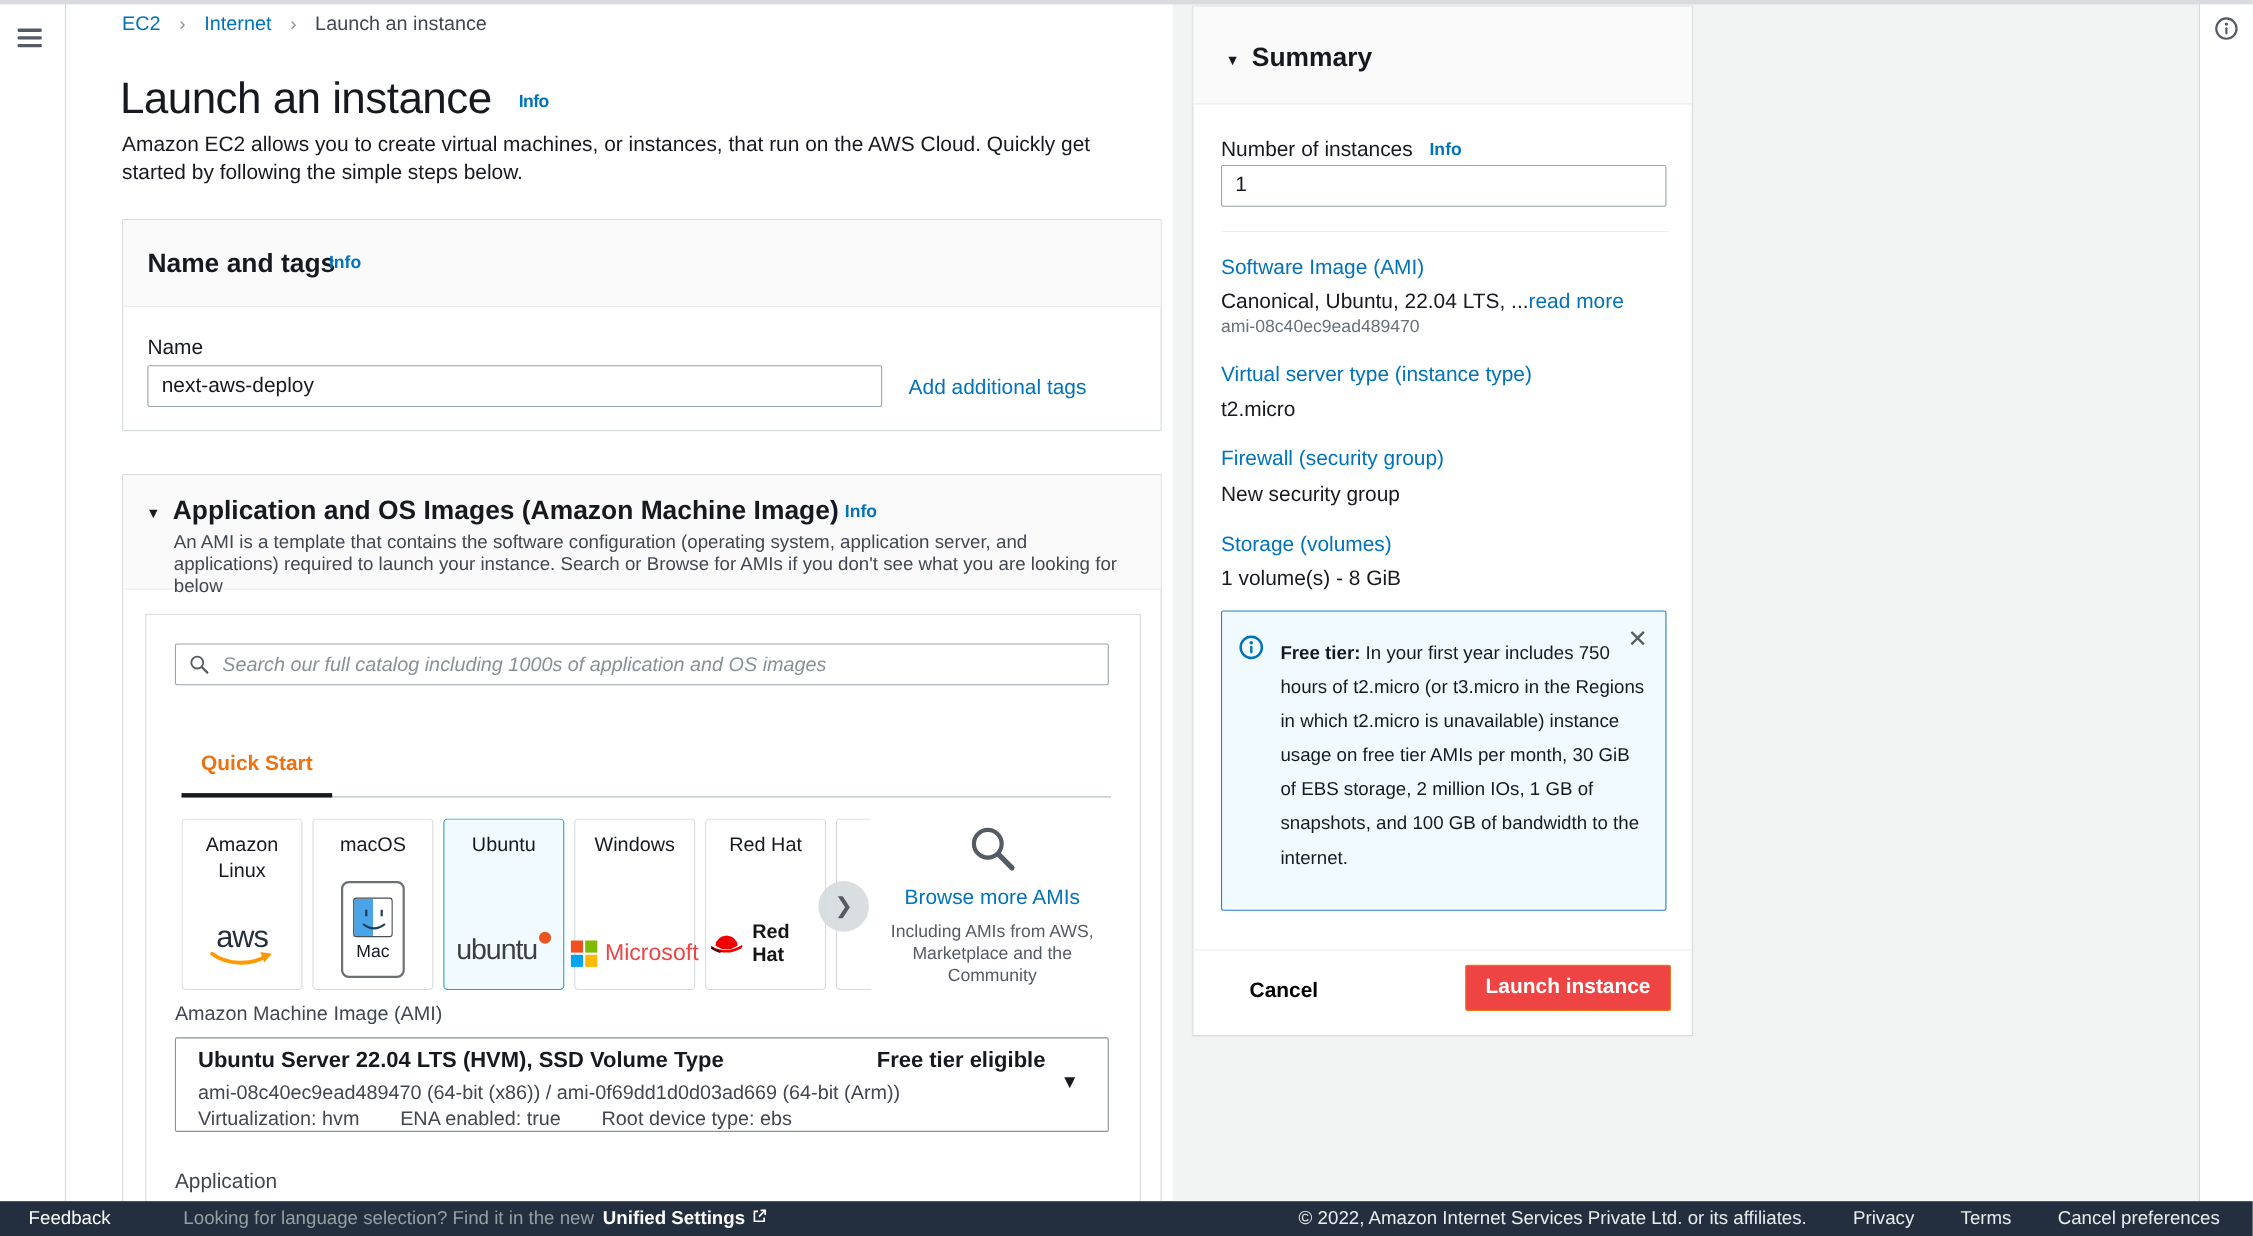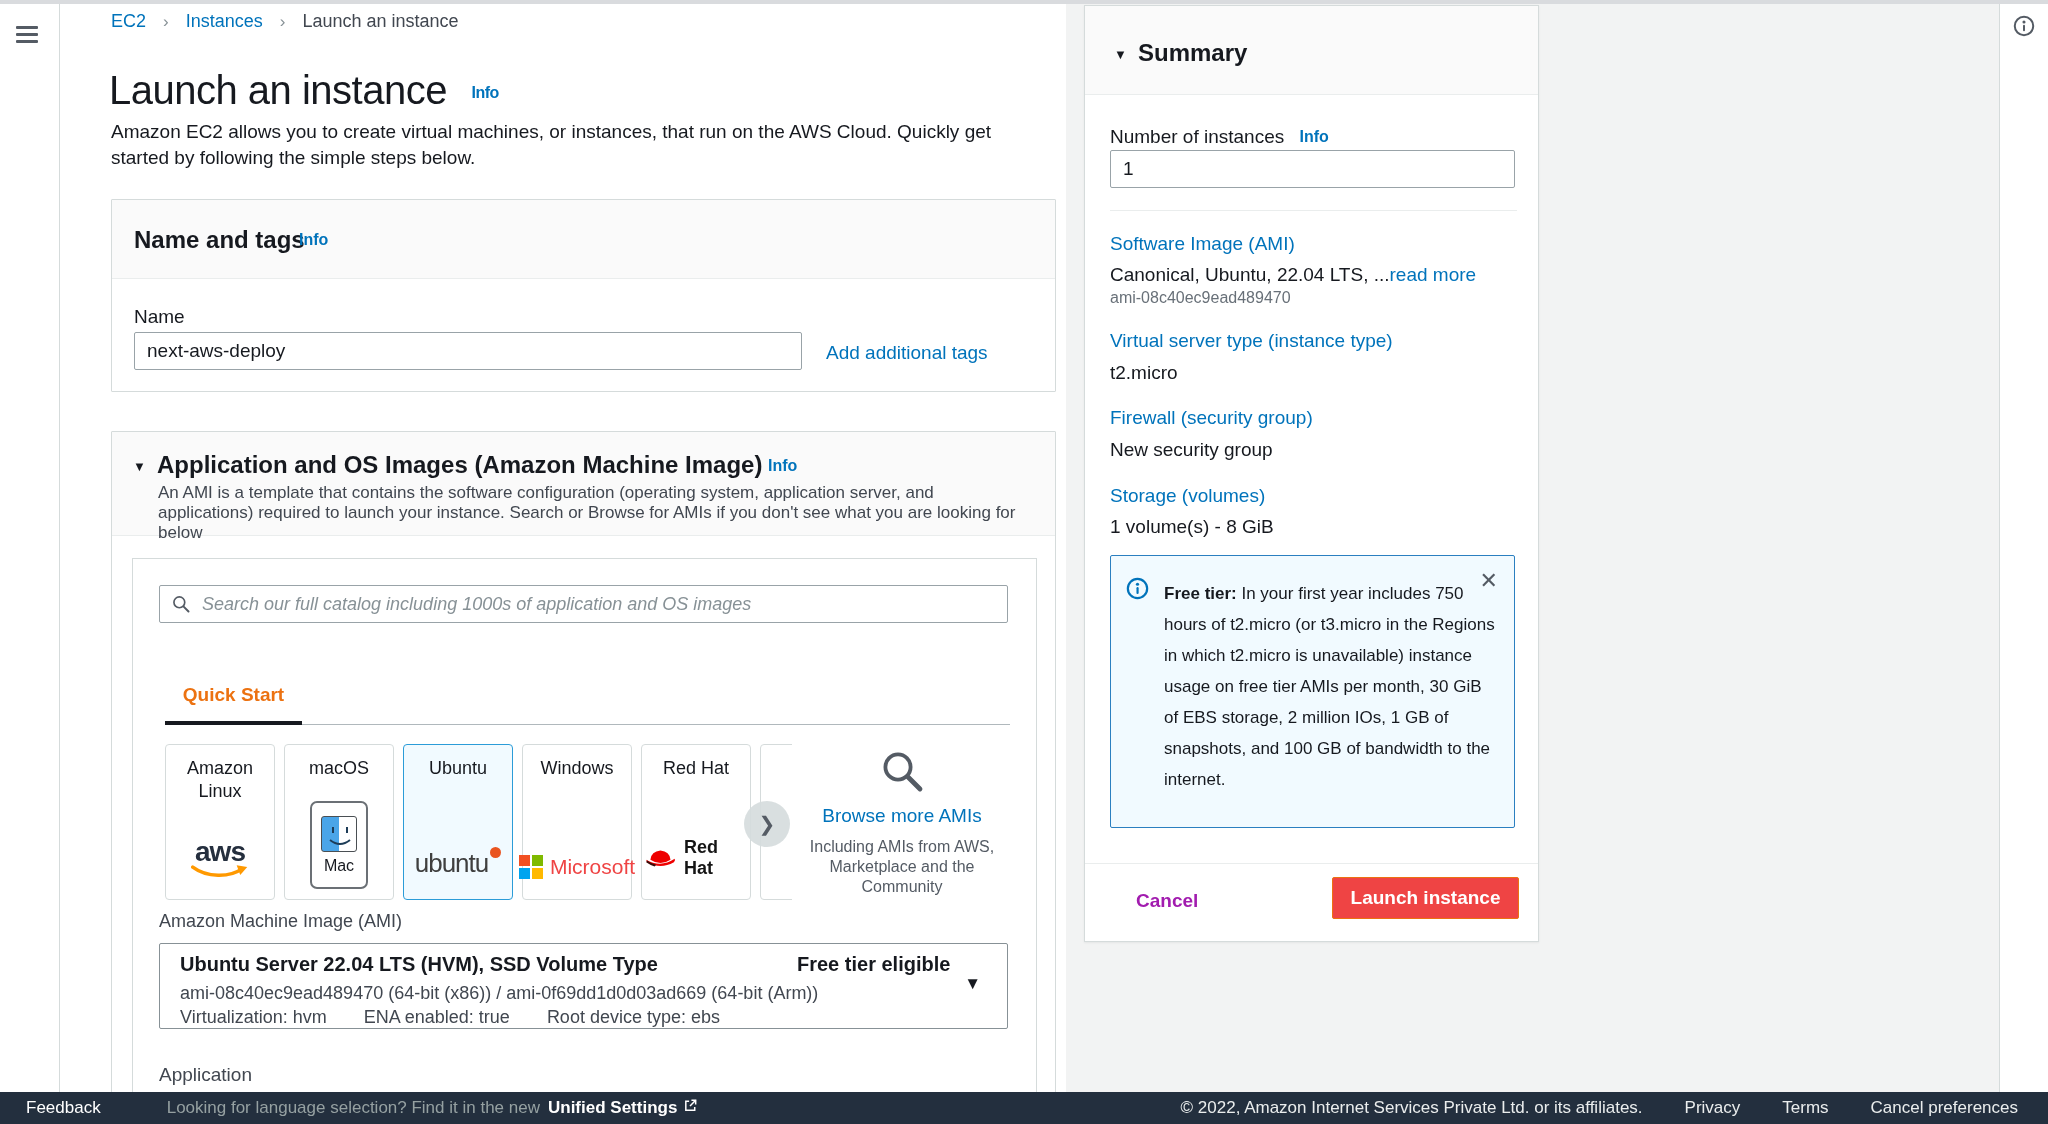--- a/index.html
+++ b/index.html
@@ -72,21 +72,21 @@
                 color:#ec7211; font-size:19px; font-weight:700; text-align:center; line-height:52px; cursor:pointer; }
 
   .tiles-viewport { position:absolute; left:32px; top:185px; width:627px; height:160px; overflow:hidden; }
   .tiles-row { display:flex; gap:9px; }
   .tile { flex:0 0 110px; width:110px; height:156px; border:1px solid #d5dbdb; border-radius:4px; background:#fff;
           display:flex; flex-direction:column; align-items:center; cursor:pointer; }
   .tile.selected { background:#f1faff; border-color:#2b9cd8; }
   .tile-label { margin-top:12px; font-size:18px; line-height:23px; text-align:center; color:#16191f; padding:0 10px; }
   .tile-logo { margin-top:auto; margin-bottom:20px; display:flex; flex-direction:column; align-items:center; }
 
-  .aws-word { font-size:28px; font-weight:700; color:#252f3e; letter-spacing:-1px; line-height:24px; }
+  .aws-word { font-size:28px; font-weight:400; color:#252f3e; letter-spacing:-1px; line-height:24px; }
   .mac-box { width:58px; height:88px; border:2px solid #6b7075; border-radius:7px; background:#fff;
              display:flex; flex-direction:column; align-items:center; justify-content:center; gap:5px; margin-bottom:-10px; }
   .mac-face { width:36px; height:36px; border:1px solid #4a4f53; border-radius:3px;
               background:linear-gradient(90deg,#4aa5e8 50%,#ffffff 50%); position:relative; }
   .mac-word { font-size:16px; color:#16191f; }
   .ubuntu-word { font-size:26px; color:#3f3f3f; letter-spacing:-1px; }
   .ubuntu-dot { display:inline-block; width:11px; height:11px; border-radius:50%; background:#e95420; vertical-align:14px; margin-left:2px; }
   .ms-logo { display:flex; align-items:center; gap:7px; }
   .ms-grid { display:grid; grid-template-columns:11px 11px; grid-template-rows:11px 11px; gap:2px; }
   .ms-sq1 { background:#f25022; } .ms-sq2 { background:#7fba00; } .ms-sq3 { background:#00a4ef; } .ms-sq4 { background:#ffb900; }
@@ -130,21 +130,21 @@
   .read-more { color:#0073bb; text-decoration:none; cursor:pointer; }
 
   .free-tier { position:absolute; left:25px; top:549px; width:405px; height:273px; background:#f1faff;
                border:1px solid #2b7fc0; border-radius:2px; }
   .free-tier .fi-icon { position:absolute; left:15px; top:21px; width:23px; height:23px; color:#0073bb; }
   .free-tier .ft-text { position:absolute; left:53px; top:22px; width:334px; font-size:17px; line-height:31px; color:#16191f; }
   .free-tier .ft-text b { font-weight:700; }
   .free-tier .close-x { position:absolute; right:16px; top:12px; font-size:22px; color:#545b64; cursor:pointer; }
 
   .sum-btn-divider { position:absolute; left:0; top:857px; width:453px; border-top:1px solid #eaeded; }
-  .cancel-btn { position:absolute; left:51px; top:884px; font-size:19px; font-weight:700; color:#a21caf;
+  .cancel-btn { position:absolute; left:51px; top:884px; font-size:19px; font-weight:700; color:#000000;
                 background:none; border:none; font-family:inherit; cursor:pointer; }
   .launch-btn { position:absolute; left:247px; top:871px; width:187px; height:42px; background:#ef4444; border:1px solid #ec7211;
                 border-radius:2px; color:#fff; font-size:19px; font-weight:700; font-family:inherit; cursor:pointer; }
 
   
   #footer { left:0; top:1092px; width:2048px; height:32px; background:#232f3e; z-index:30;
             display:flex; align-items:center; padding:0 30px 0 26px; font-size:17px; }
   #footer a { text-decoration:none; cursor:pointer; }
   .ft-feedback { color:#ffffff; }
   .ft-lang { color:#95a0a1; margin-left:66px; }
@@ -170,21 +170,21 @@
   <svg viewBox="0 0 20 20" width="22" height="22">
       <circle cx="10" cy="10" r="8.4" fill="none" stroke="currentColor" stroke-width="1.8"></circle>
       <circle cx="10" cy="6.3" r="1.4" fill="currentColor"></circle>
       <rect x="9.1" y="8.8" width="1.8" height="6" rx="0.9" fill="currentColor"></rect>
     </svg>
 </div>
 
 <div class="abs breadcrumb">
   <a>EC2</a>
   <span class="sep">›</span>
-  <a>Instances</a>
+  <a>Internet</a>
   <span class="sep">›</span>
   <span class="current">Launch an instance</span>
 </div>
 
 <h1 class="abs page-title">
   <span>Launch an instance</span>
   <a class="info-link">Info</a>
 </h1>
 <p class="abs page-desc">Amazon EC2 allows you to create virtual machines, or instances, that run on the AWS Cloud. Quickly get started by following the simple steps below.</p>
 

